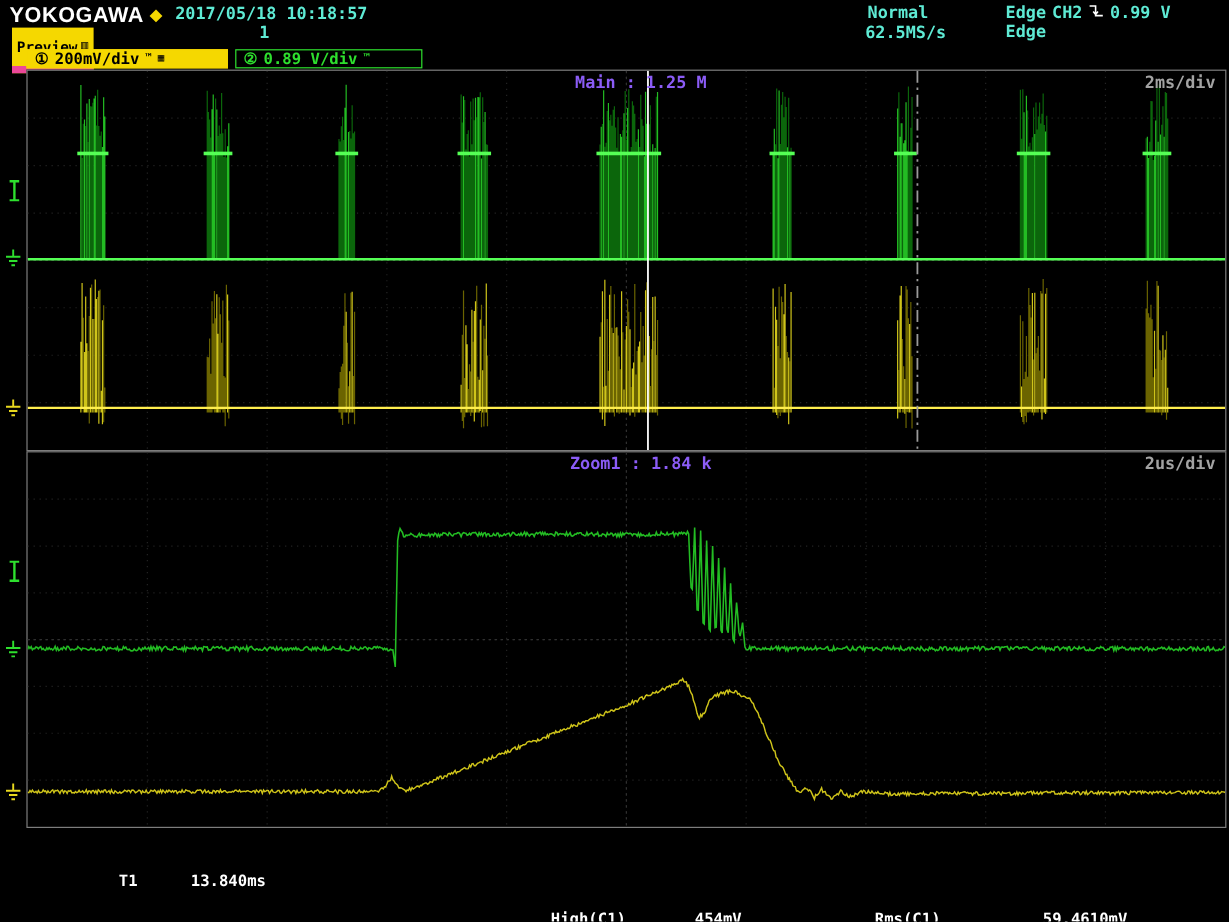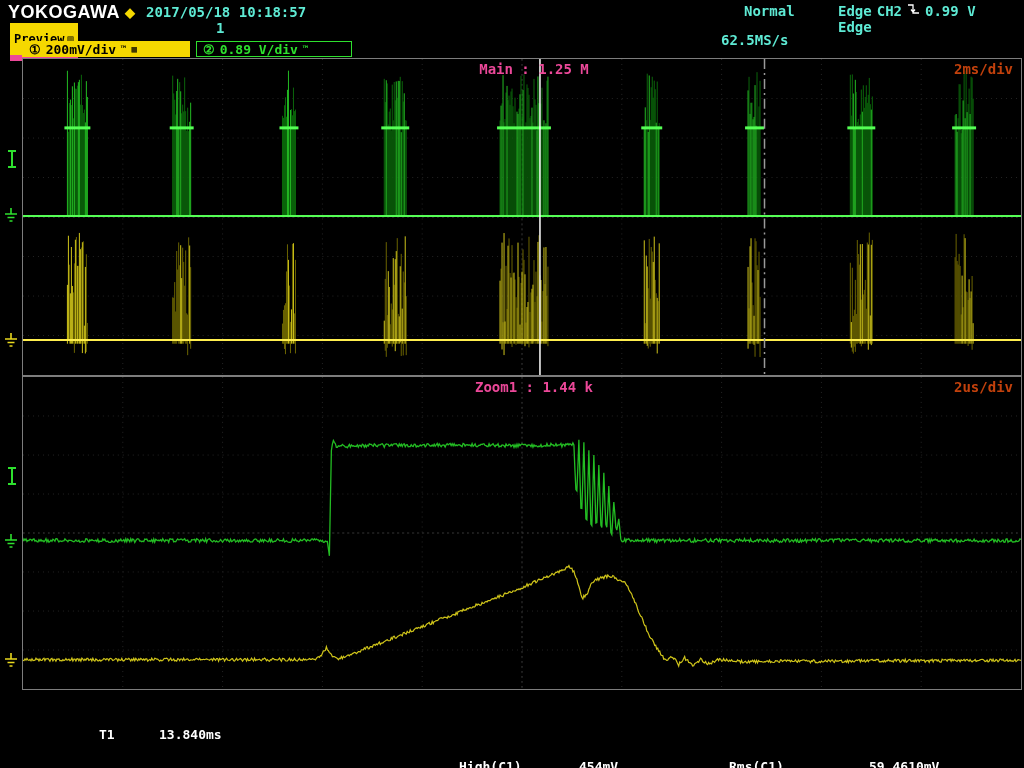--- a/index.html
+++ b/index.html
@@ -17,45 +17,45 @@
   .trig{display:flex;align-items:flex-start;gap:5px;}
   .chbox{position:absolute;top:41px;height:16px;display:flex;align-items:center;gap:5px;
     font-size:13px;font-weight:bold;padding:0 6px;cursor:pointer;}
   #ch1box{left:22px;min-width:168px;background:#f5d800;color:#000;border:1px solid #f5d800;}
   #ch2box{left:196px;min-width:156px;background:#000;color:#2ee02e;border:1px solid #2ee02e;}
   .cicon{font-size:9px;line-height:1;}
   .panel{position:absolute;left:22px;width:1000px;background:#000;border:1px solid #7d7d7d;}
   #main-panel{top:58px;height:318px;}
   #zoom-panel{top:376px;height:314px;}
   svg.wave{position:absolute;left:0;top:0;width:100%;height:100%;}
-  .panel-label{position:absolute;left:50%;top:2px;transform:translateX(-50%);color:#ec4899;
+  .panel-label{position:absolute;left:50%;top:2px;transform:translateX(-50%);color:#8b5cf6;
     font-size:14px;font-weight:bold;white-space:pre;padding-left:24px;}
-  .timebase{position:absolute;right:8px;top:2px;color:#c2410c;font-size:14px;font-weight:bold;}
+  .timebase{position:absolute;right:8px;top:2px;color:#a3a3a3;font-size:14px;font-weight:bold;}
   .marker{position:absolute;}
   .meas{position:absolute;color:#fff;font-size:13px;font-weight:bold;white-space:pre;}
   .mrow{height:16px;margin-left:24px;}
   .mlabel{display:inline-block;}
   .w60{width:60px}.w120{width:120px}.w140{width:140px}
 </style>
 </head>
 <body>
 
 <div id="header">
   <div class="brand">
     <span>YOKOGAWA</span>
     <span class="diamond">◆</span>
   </div>
   <div class="preview">
     <span>Preview</span>
     <span class="picon">▥</span>
   </div>
   <div class="txt" style="left:146px;top:4px">2017/05/18 10:18:57</div>
   <div class="txt" style="left:216px;top:20px">1</div>
-  <div class="txt" style="left:744px;top:3px">Normal</div>
-  <div class="txt" style="left:721px;top:32px">62.5MS/s</div>
+  <div class="txt" style="left:723px;top:3px">Normal</div>
+  <div class="txt" style="left:721px;top:20px">62.5MS/s</div>
   <div class="txt trig" style="left:838px;top:3px">
     <span>Edge</span>
     <span>CH2</span>
     <svg width="13" height="13" viewBox="0 0 13 13">
       <path d="M1 2 H6 V10 H12 M4 6.5 L6 9 L8 6.5" stroke="#fff" stroke-width="1.3" fill="none"></path>
     </svg>
     <span>0.99 V</span>
   </div>
   <div class="txt" style="left:838px;top:19px">Edge</div>
 </div>
@@ -130,21 +130,21 @@
       <line x1="0" y1="117.4" x2="1000" y2="117.4" stroke="#242424" stroke-dasharray="1 4"></line>
       <line x1="0" y1="156.5" x2="1000" y2="156.5" stroke="#242424" stroke-dasharray="1 4"></line>
       <line x1="0" y1="195.6" x2="1000" y2="195.6" stroke="#242424" stroke-dasharray="1 4"></line>
       <line x1="0" y1="234.8" x2="1000" y2="234.8" stroke="#242424" stroke-dasharray="1 4"></line>
       <line x1="0" y1="273.9" x2="1000" y2="273.9" stroke="#242424" stroke-dasharray="1 4"></line>
       <line x1="500" y1="0" x2="500" y2="313" stroke="#303030" stroke-dasharray="2 3"></line>
       <line x1="0" y1="156.5" x2="1000" y2="156.5" stroke="#303030" stroke-dasharray="2 3"></line>
       <path d="M0 164.8L1 162.3L2 163.8L3 162.4L4 165.0L5 163.9L6 164.0L7 162.7L8 163.1L9 164.2L10 162.9L11 162.4L12 164.8L13 163.9L14 165.1L15 165.4L16 163.3L17 164.7L18 163.2L19 164.7L20 164.1L21 165.3L22 164.2L23 162.2L24 165.4L25 163.3L26 165.7L27 165.0L28 163.7L29 164.8L30 162.7L31 163.5L32 164.8L33 162.1L34 162.2L35 163.9L36 165.4L37 164.4L38 164.7L39 165.1L40 164.3L41 164.3L42 162.4L43 163.5L44 164.1L45 165.3L46 163.7L47 163.9L48 164.0L49 164.3L50 165.0L51 165.3L52 164.6L53 163.5L54 164.7L55 164.8L56 163.9L57 165.8L58 165.4L59 164.8L60 164.7L61 165.7L62 165.0L63 162.3L64 162.4L65 164.2L66 165.4L67 163.4L68 164.2L69 163.2L70 163.9L71 164.2L72 164.3L73 163.6L74 165.0L75 162.8L76 165.7L77 164.5L78 165.0L79 165.0L80 162.4L81 163.7L82 162.7L83 164.7L84 165.0L85 164.5L86 165.8L87 165.9L88 165.8L89 164.3L90 165.5L91 165.7L92 165.2L93 163.3L94 164.5L95 165.7L96 163.6L97 164.4L98 162.7L99 164.5L100 164.2L101 163.1L102 165.4L103 162.3L104 165.3L105 162.5L106 163.7L107 165.5L108 162.2L109 164.7L110 162.5L111 163.2L112 165.9L113 164.1L114 162.8L115 162.2L116 162.7L117 164.6L118 164.5L119 165.2L120 164.7L121 165.2L122 162.6L123 162.9L124 162.6L125 164.4L126 164.7L127 164.3L128 164.9L129 163.3L130 165.7L131 162.5L132 165.8L133 162.9L134 163.6L135 164.0L136 163.8L137 164.2L138 163.2L139 164.7L140 162.2L141 163.9L142 165.1L143 163.4L144 163.8L145 163.5L146 165.9L147 162.4L148 162.5L149 162.8L150 162.6L151 165.4L152 165.0L153 165.3L154 163.6L155 162.4L156 163.4L157 163.1L158 162.6L159 162.6L160 163.7L161 163.0L162 162.2L163 164.2L164 163.9L165 163.6L166 165.7L167 165.5L168 165.5L169 163.2L170 163.3L171 163.2L172 162.9L173 165.0L174 162.2L175 162.9L176 163.6L177 165.8L178 163.3L179 164.3L180 162.8L181 164.4L182 165.2L183 162.2L184 165.8L185 163.3L186 162.5L187 162.2L188 163.9L189 164.7L190 165.4L191 164.2L192 164.3L193 165.4L194 164.5L195 165.4L196 165.4L197 164.4L198 163.1L199 164.3L200 165.7L201 164.1L202 162.9L203 162.8L204 164.2L205 162.9L206 164.5L207 165.4L208 162.8L209 165.2L210 164.6L211 163.3L212 163.0L213 165.6L214 164.9L215 163.8L216 165.5L217 163.7L218 165.2L219 163.8L220 163.4L221 165.0L222 163.6L223 164.7L224 163.0L225 165.0L226 163.8L227 164.7L228 165.6L229 165.4L230 165.3L231 163.6L232 162.9L233 162.4L234 162.9L235 164.7L236 164.5L237 165.7L238 163.1L239 164.8L240 163.1L241 165.4L242 163.0L243 163.9L244 164.5L245 165.3L246 165.1L247 162.4L248 165.3L249 163.0L250 165.5L251 165.3L252 164.8L253 164.9L254 163.7L255 162.4L256 163.0L257 164.3L258 164.2L259 164.1L260 164.5L261 162.4L262 165.5L263 164.8L264 164.4L265 165.3L266 165.6L267 165.8L268 165.8L269 165.3L270 162.3L271 163.8L272 164.2L273 162.5L274 164.3L275 164.3L276 165.3L277 164.9L278 163.1L279 164.2L280 164.1L281 162.8L282 162.5L283 163.5L284 164.9L285 163.3L286 163.6L287 164.3L288 164.1L289 162.7L290 162.4L291 163.6L292 162.3L293 163.4L294 162.6L295 163.4L296 163.5L297 165.0L298 163.7L299 164.9L300 163.9L301 165.9L302 165.7L303 164.6L304 165.2L305 165.1L306 172.3L307 179.4L308 125.0L309 73.7L310 67.3L311 63.7L312 65.5L313 66.9L314 70.5L315 70.6L316 69.1L317 69.6L318 69.0L319 69.1L320 67.7L321 68.5L322 69.1L323 70.3L324 70.1L325 70.9L326 69.3L327 67.7L328 70.3L329 68.1L330 69.2L331 69.0L332 69.6L333 69.3L334 69.6L335 68.0L336 70.4L337 68.4L338 68.5L339 69.9L340 67.5L341 68.2L342 70.4L343 68.2L344 70.3L345 68.5L346 69.2L347 67.1L348 67.5L349 67.6L350 68.7L351 69.5L352 67.1L353 68.0L354 69.4L355 69.9L356 68.3L357 68.0L358 68.0L359 67.2L360 67.0L361 68.2L362 70.5L363 68.0L364 67.1L365 67.4L366 67.6L367 69.3L368 68.9L369 67.6L370 68.9L371 67.4L372 67.0L373 67.1L374 66.9L375 68.4L376 69.9L377 67.1L378 69.1L379 67.4L380 69.7L381 67.4L382 67.1L383 69.9L384 68.1L385 68.0L386 70.0L387 69.9L388 69.8L389 67.9L390 69.3L391 69.6L392 67.4L393 67.6L394 70.3L395 69.1L396 69.9L397 69.3L398 68.2L399 69.2L400 68.3L401 67.8L402 67.6L403 70.0L404 68.8L405 66.9L406 67.1L407 68.3L408 69.2L409 69.2L410 68.2L411 69.4L412 67.4L413 69.5L414 68.2L415 66.6L416 69.5L417 67.1L418 68.6L419 69.9L420 68.6L421 68.2L422 68.4L423 70.3L424 68.0L425 67.0L426 68.1L427 67.2L428 66.6L429 68.7L430 66.8L431 68.9L432 66.9L433 68.9L434 68.1L435 68.9L436 68.2L437 68.0L438 68.4L439 69.1L440 69.9L441 66.6L442 67.1L443 69.2L444 68.1L445 67.9L446 68.4L447 68.1L448 68.4L449 69.5L450 66.8L451 69.6L452 68.5L453 67.1L454 69.7L455 70.0L456 69.3L457 68.3L458 68.5L459 67.4L460 67.8L461 67.1L462 67.1L463 68.7L464 68.9L465 69.7L466 69.7L467 66.9L468 69.3L469 68.3L470 67.8L471 67.0L472 68.7L473 69.9L474 68.3L475 68.5L476 66.9L477 70.1L478 69.4L479 69.9L480 68.2L481 68.4L482 69.0L483 70.3L484 67.3L485 68.9L486 68.9L487 67.5L488 67.8L489 69.8L490 68.8L491 68.0L492 70.6L493 68.0L494 70.4L495 67.4L496 70.1L497 67.3L498 68.9L499 67.7L500 67.2L501 67.6L502 68.1L503 67.5L504 68.1L505 69.6L506 68.1L507 68.2L508 68.4L509 69.9L510 67.5L511 70.4L512 68.0L513 69.6L514 68.8L515 69.5L516 70.2L517 69.3L518 69.8L519 67.8L520 70.2L521 69.5L522 69.1L523 69.0L524 69.6L525 66.8L526 69.3L527 68.9L528 69.3L529 66.6L530 68.1L531 68.0L532 69.2L533 69.0L534 67.0L535 69.1L536 68.3L537 68.0L538 68.0L539 66.6L540 70.1L541 67.5L542 67.7L543 69.3L544 67.0L545 67.9L546 66.8L547 68.2L548 67.0L549 67.5L550 68.6L551 66.1L552 68.1L553 92.3L554 112.9L555 114.3L556 90.3L557 62.9L558 97.0L559 131.6L560 131.9L561 99.9L562 65.4L563 106.3L564 142.5L565 143.4L566 108.5L567 73.6L568 110.4L569 147.6L570 149.1L571 112.7L572 78.3L573 112.8L574 146.5L575 146.1L576 118.0L577 88.3L578 118.6L579 148.7L580 151.0L581 124.3L582 96.2L583 124.7L584 147.8L585 150.7L586 132.6L587 109.4L588 133.3L589 156.1L590 158.1L591 140.3L592 125.5L593 136.8L594 150.5L595 153.6L596 148.2L597 142.3L598 152.6L599 162.7L600 164.7L601 165.2L602 164.8L603 162.2L604 165.3L605 162.6L606 163.1L607 162.3L608 163.6L609 165.0L610 163.8L611 164.0L612 165.1L613 164.9L614 163.4L615 164.7L616 163.2L617 164.6L618 164.1L619 164.2L620 165.1L621 162.7L622 164.8L623 163.8L624 163.4L625 162.1L626 164.9L627 162.4L628 165.3L629 163.5L630 162.7L631 163.8L632 162.4L633 165.5L634 163.2L635 165.9L636 163.5L637 162.9L638 164.6L639 163.2L640 164.0L641 162.7L642 162.7L643 165.6L644 163.6L645 163.3L646 162.9L647 164.1L648 162.8L649 165.5L650 164.9L651 163.1L652 164.9L653 164.4L654 163.3L655 165.2L656 164.6L657 164.2L658 162.2L659 165.1L660 163.9L661 163.8L662 163.3L663 164.3L664 164.4L665 164.5L666 163.9L667 162.9L668 162.4L669 165.4L670 165.8L671 165.0L672 165.9L673 162.4L674 165.3L675 164.9L676 163.5L677 164.1L678 164.1L679 164.4L680 164.5L681 163.6L682 163.7L683 163.0L684 162.2L685 163.9L686 165.2L687 165.8L688 164.6L689 162.5L690 164.9L691 164.9L692 165.5L693 163.2L694 163.0L695 162.2L696 163.6L697 165.0L698 162.7L699 165.8L700 163.0L701 162.9L702 163.8L703 163.3L704 163.6L705 163.0L706 165.5L707 165.0L708 163.6L709 163.3L710 164.4L711 164.6L712 165.3L713 165.8L714 163.5L715 162.9L716 162.9L717 164.3L718 162.5L719 164.1L720 163.6L721 164.9L722 164.4L723 162.2L724 164.8L725 163.7L726 163.9L727 163.6L728 165.3L729 162.4L730 164.7L731 165.2L732 165.6L733 164.4L734 164.9L735 163.4L736 162.9L737 165.2L738 163.0L739 163.0L740 164.0L741 164.7L742 165.0L743 163.3L744 164.1L745 165.3L746 162.4L747 163.8L748 165.1L749 165.9L750 164.4L751 164.7L752 165.6L753 163.0L754 164.4L755 163.2L756 164.6L757 164.4L758 165.9L759 164.8L760 165.7L761 165.0L762 162.6L763 163.2L764 165.1L765 162.9L766 162.3L767 162.8L768 165.4L769 165.1L770 163.5L771 163.9L772 165.3L773 163.7L774 162.9L775 165.3L776 163.2L777 165.8L778 165.8L779 163.1L780 165.6L781 163.7L782 164.7L783 164.0L784 162.7L785 165.7L786 163.5L787 163.6L788 163.7L789 163.4L790 164.5L791 162.3L792 163.4L793 163.9L794 162.3L795 165.4L796 164.1L797 162.4L798 162.3L799 162.9L800 165.1L801 164.0L802 165.0L803 164.4L804 164.4L805 163.2L806 164.6L807 164.6L808 162.9L809 162.6L810 162.7L811 162.6L812 165.3L813 162.9L814 162.7L815 163.1L816 162.5L817 162.4L818 162.2L819 164.4L820 165.3L821 162.8L822 164.0L823 164.5L824 163.3L825 162.6L826 162.4L827 162.7L828 164.2L829 163.3L830 163.8L831 162.8L832 162.8L833 163.3L834 162.6L835 163.2L836 164.5L837 165.0L838 165.2L839 165.3L840 163.8L841 163.5L842 162.6L843 163.0L844 164.3L845 163.8L846 164.1L847 162.4L848 164.5L849 162.8L850 165.8L851 163.5L852 164.2L853 163.4L854 165.0L855 163.7L856 165.1L857 165.6L858 162.8L859 162.8L860 162.3L861 163.3L862 165.3L863 164.3L864 163.4L865 162.7L866 164.0L867 163.3L868 165.2L869 162.6L870 162.4L871 165.5L872 165.2L873 163.9L874 162.6L875 163.7L876 163.9L877 164.7L878 162.4L879 164.1L880 163.7L881 163.0L882 162.6L883 164.9L884 165.7L885 165.1L886 165.7L887 164.0L888 165.5L889 165.2L890 165.7L891 165.3L892 164.2L893 163.2L894 163.6L895 164.0L896 162.3L897 163.3L898 163.0L899 164.5L900 165.4L901 165.4L902 164.3L903 164.8L904 162.7L905 162.9L906 162.4L907 165.7L908 162.7L909 165.7L910 162.6L911 164.6L912 163.3L913 163.6L914 162.5L915 163.6L916 163.1L917 165.0L918 164.6L919 165.2L920 163.9L921 163.1L922 165.0L923 163.7L924 165.6L925 163.5L926 164.1L927 163.9L928 164.9L929 162.9L930 162.7L931 164.2L932 165.5L933 164.6L934 163.1L935 162.7L936 165.8L937 164.1L938 164.5L939 165.7L940 163.6L941 164.8L942 165.2L943 164.8L944 163.6L945 163.9L946 163.6L947 162.8L948 164.2L949 163.2L950 164.2L951 165.0L952 164.3L953 162.6L954 164.9L955 163.8L956 164.6L957 165.6L958 164.8L959 164.5L960 164.8L961 165.6L962 163.3L963 165.6L964 164.2L965 163.3L966 164.2L967 165.3L968 165.4L969 163.9L970 163.8L971 162.6L972 162.8L973 165.6L974 163.3L975 164.5L976 165.6L977 162.7L978 163.9L979 165.4L980 165.2L981 164.1L982 163.6L983 165.8L984 165.6L985 162.6L986 162.3L987 165.7L988 164.6L989 164.8L990 163.1L991 165.0L992 165.8L993 165.2L994 165.6L995 164.2L996 165.1L997 164.9L998 164.3L999 162.4L1000 163.0" stroke="#23bc23" stroke-width="1.3" fill="none"></path>
       <path d="M0 284.2L1 284.4L2 282.7L3 284.0L4 282.3L5 283.9L6 284.3L7 283.4L8 284.8L9 282.7L10 284.5L11 284.3L12 284.1L13 282.1L14 283.5L15 283.0L16 284.8L17 282.9L18 284.4L19 284.3L20 282.8L21 282.1L22 284.5L23 282.7L24 282.9L25 282.4L26 283.5L27 285.1L28 282.8L29 282.3L30 284.7L31 283.0L32 283.3L33 285.1L34 282.9L35 283.2L36 282.7L37 284.7L38 284.3L39 284.8L40 283.6L41 284.5L42 284.0L43 282.5L44 284.0L45 283.8L46 283.0L47 284.5L48 283.9L49 282.0L50 284.9L51 283.1L52 283.1L53 284.8L54 282.8L55 282.6L56 284.6L57 282.9L58 285.1L59 282.1L60 283.1L61 284.4L62 283.0L63 284.1L64 282.3L65 282.3L66 284.3L67 283.7L68 282.8L69 284.9L70 282.2L71 284.3L72 285.0L73 282.9L74 283.7L75 284.7L76 284.7L77 283.8L78 285.0L79 284.2L80 283.7L81 282.4L82 282.9L83 283.7L84 282.5L85 282.8L86 284.4L87 282.4L88 282.3L89 283.0L90 284.5L91 284.0L92 283.3L93 282.3L94 282.9L95 285.0L96 283.0L97 284.2L98 284.3L99 282.3L100 284.5L101 284.9L102 283.9L103 282.4L104 283.1L105 283.3L106 282.2L107 283.3L108 284.9L109 283.0L110 284.4L111 282.2L112 284.6L113 282.3L114 283.6L115 284.6L116 282.7L117 283.9L118 282.3L119 283.2L120 284.1L121 282.8L122 284.1L123 282.8L124 282.8L125 285.1L126 284.0L127 283.4L128 284.3L129 282.1L130 283.9L131 284.1L132 282.1L133 282.5L134 283.1L135 283.1L136 284.0L137 285.0L138 283.9L139 284.7L140 284.4L141 282.9L142 282.2L143 282.5L144 282.1L145 282.7L146 284.8L147 283.4L148 282.1L149 284.4L150 283.8L151 282.9L152 284.8L153 284.4L154 285.1L155 282.6L156 282.9L157 284.5L158 282.9L159 282.9L160 284.4L161 282.0L162 284.1L163 283.7L164 282.9L165 282.8L166 284.1L167 284.5L168 283.8L169 283.9L170 284.1L171 283.3L172 283.8L173 282.6L174 282.3L175 283.2L176 283.6L177 282.2L178 283.9L179 283.4L180 283.5L181 283.2L182 283.6L183 283.1L184 282.8L185 283.4L186 283.7L187 284.1L188 283.1L189 282.8L190 284.5L191 282.2L192 283.2L193 284.2L194 282.4L195 282.4L196 285.1L197 282.3L198 283.6L199 283.2L200 282.4L201 282.7L202 285.1L203 283.2L204 282.1L205 283.9L206 284.2L207 284.4L208 283.6L209 282.7L210 282.6L211 284.7L212 285.0L213 283.6L214 282.3L215 284.1L216 283.6L217 283.0L218 282.4L219 283.5L220 285.1L221 283.6L222 282.6L223 282.7L224 285.0L225 282.6L226 284.5L227 284.3L228 283.9L229 282.0L230 283.4L231 284.9L232 282.0L233 284.4L234 283.6L235 283.8L236 283.4L237 283.0L238 284.1L239 284.7L240 282.9L241 283.1L242 282.0L243 282.9L244 284.6L245 283.6L246 284.7L247 285.1L248 283.6L249 284.0L250 282.3L251 282.4L252 283.6L253 283.6L254 283.7L255 284.0L256 283.3L257 282.0L258 283.8L259 285.1L260 282.3L261 282.5L262 283.1L263 284.7L264 284.9L265 284.8L266 283.5L267 282.1L268 284.4L269 283.1L270 284.7L271 284.2L272 282.2L273 283.9L274 284.7L275 285.0L276 283.4L277 282.2L278 284.2L279 283.8L280 284.5L281 282.7L282 283.9L283 283.2L284 283.9L285 283.7L286 283.2L287 282.5L288 283.2L289 283.2L290 282.6L291 283.0L292 283.2L293 283.9L294 282.3L295 281.0L296 280.5L297 281.3L298 279.5L299 279.7L300 277.2L301 274.7L302 274.8L303 274.3L304 270.6L305 273.8L306 274.6L307 276.5L308 277.2L309 278.2L310 280.6L311 280.4L312 280.5L313 281.1L314 281.7L315 282.3L316 283.7L317 282.2L318 282.7L319 280.4L320 282.6L321 280.2L322 281.4L323 280.8L324 280.0L325 279.1L326 278.9L327 279.8L328 278.3L329 278.7L330 277.4L331 277.0L332 276.3L333 276.4L334 277.5L335 276.7L336 275.4L337 275.5L338 275.9L339 273.6L340 273.6L341 273.8L342 271.7L343 273.0L344 270.8L345 270.6L346 272.7L347 272.5L348 270.4L349 270.4L350 271.2L351 268.8L352 268.3L353 269.2L354 267.7L355 268.7L356 267.2L357 265.9L358 268.3L359 266.9L360 267.0L361 266.5L362 265.3L363 264.9L364 264.1L365 263.6L366 264.6L367 264.6L368 264.4L369 261.5L370 263.0L371 260.4L372 260.1L373 262.0L374 262.0L375 260.7L376 259.8L377 259.3L378 258.7L379 258.7L380 259.7L381 256.5L382 256.3L383 257.4L384 257.9L385 255.3L386 256.4L387 256.7L388 253.7L389 255.6L390 255.2L391 255.0L392 253.3L393 252.4L394 251.6L395 252.3L396 251.3L397 251.6L398 252.0L399 249.9L400 251.4L401 249.0L402 250.7L403 250.3L404 248.6L405 247.6L406 247.1L407 246.2L408 248.3L409 248.2L410 245.1L411 247.5L412 245.2L413 245.0L414 244.4L415 244.4L416 243.9L417 242.3L418 241.8L419 241.5L420 241.9L421 241.9L422 240.9L423 241.1L424 241.1L425 242.0L426 239.8L427 241.1L428 240.5L429 240.2L430 238.7L431 238.4L432 238.2L433 239.0L434 236.2L435 238.2L436 235.3L437 235.2L438 234.6L439 234.2L440 235.1L441 232.9L442 234.2L443 233.6L444 233.9L445 232.0L446 232.7L447 231.8L448 231.2L449 231.9L450 231.5L451 230.5L452 230.9L453 230.3L454 227.7L455 229.1L456 227.8L457 228.2L458 229.0L459 228.8L460 226.1L461 227.1L462 227.0L463 225.6L464 225.1L465 225.6L466 224.3L467 224.3L468 224.3L469 223.3L470 222.6L471 222.3L472 222.5L473 221.4L474 222.3L475 221.3L476 219.3L477 221.4L478 218.8L479 219.7L480 220.0L481 220.2L482 217.7L483 216.5L484 217.5L485 217.0L486 216.9L487 215.5L488 215.3L489 216.3L490 216.0L491 214.5L492 214.7L493 214.8L494 214.2L495 212.9L496 213.4L497 212.5L498 213.3L499 212.0L500 212.3L501 212.0L502 209.9L503 211.0L504 209.8L505 207.5L506 210.0L507 207.8L508 207.5L509 208.7L510 207.1L511 205.3L512 204.8L513 204.3L514 206.5L515 205.6L516 203.5L517 202.7L518 203.4L519 203.2L520 203.2L521 202.5L522 200.6L523 201.1L524 201.1L525 199.7L526 201.0L527 200.4L528 199.3L529 198.8L530 197.1L531 197.7L532 198.7L533 196.9L534 195.7L535 196.0L536 194.9L537 196.3L538 193.9L539 194.5L540 193.4L541 193.9L542 193.4L543 193.5L544 191.3L545 190.4L546 190.8L547 189.1L548 191.6L549 191.9L550 191.8L551 195.5L552 194.5L553 198.6L554 201.1L555 202.7L556 207.5L557 209.9L558 213.5L559 218.1L560 220.9L561 222.6L562 219.0L563 220.8L564 218.1L565 218.3L566 216.7L567 213.0L568 210.9L569 207.6L570 206.4L571 206.3L572 205.4L573 203.7L574 202.6L575 204.0L576 201.7L577 204.0L578 201.7L579 200.3L580 201.7L581 200.5L582 202.2L583 199.6L584 198.8L585 201.4L586 198.6L587 200.0L588 200.5L589 201.0L590 200.9L591 199.2L592 199.7L593 202.1L594 201.5L595 203.0L596 204.3L597 204.0L598 203.7L599 204.2L600 205.1L601 205.6L602 205.3L603 205.5L604 207.6L605 209.2L606 209.9L607 213.2L608 215.0L609 216.4L610 217.9L611 221.5L612 222.5L613 226.2L614 226.7L615 229.5L616 233.3L617 236.2L618 238.2L619 240.1L620 240.6L621 243.3L622 247.2L623 249.4L624 249.6L625 254.8L626 255.9L627 258.2L628 261.0L629 262.1L630 262.6L631 264.0L632 266.3L633 269.3L634 269.1L635 273.0L636 272.0L637 275.3L638 275.0L639 278.7L640 279.2L641 279.4L642 283.1L643 282.9L644 283.5L645 284.3L646 284.1L647 282.4L648 281.7L649 280.5L650 281.3L651 281.5L652 283.0L653 282.2L654 283.2L655 285.5L656 287.8L657 290.0L658 286.0L659 286.7L660 285.9L661 284.7L662 282.5L663 280.4L664 284.3L665 283.7L666 283.5L667 286.4L668 286.6L669 287.0L670 287.8L671 289.9L672 289.7L673 287.6L674 286.9L675 286.5L676 285.4L677 286.2L678 284.0L679 282.1L680 283.0L681 285.5L682 286.3L683 286.8L684 285.4L685 287.8L686 288.5L687 286.4L688 287.8L689 287.1L690 287.8L691 285.0L692 285.4L693 286.3L694 284.7L695 283.7L696 282.7L697 284.5L698 282.4L699 283.0L700 285.0L701 284.9L702 282.6L703 284.4L704 284.8L705 283.1L706 284.5L707 285.4L708 284.1L709 285.0L710 283.6L711 285.1L712 285.3L713 285.3L714 285.6L715 285.6L716 283.9L717 284.7L718 284.5L719 286.9L720 284.1L721 286.8L722 286.7L723 285.6L724 285.1L725 286.7L726 286.7L727 284.8L728 286.7L729 284.9L730 285.4L731 284.2L732 285.8L733 284.3L734 286.8L735 284.3L736 286.8L737 284.5L738 285.4L739 285.5L740 285.4L741 285.9L742 286.1L743 285.5L744 285.7L745 284.9L746 284.8L747 285.9L748 284.0L749 286.4L750 285.7L751 286.2L752 286.4L753 286.2L754 284.5L755 284.8L756 284.7L757 286.0L758 286.3L759 283.7L760 284.0L761 285.3L762 284.6L763 284.1L764 284.0L765 285.2L766 284.0L767 284.5L768 284.2L769 285.6L770 284.3L771 285.3L772 285.4L773 285.2L774 283.8L775 285.4L776 286.2L777 283.9L778 285.6L779 284.5L780 284.4L781 284.0L782 283.7L783 283.9L784 284.7L785 284.2L786 285.1L787 284.8L788 284.9L789 286.6L790 284.8L791 285.3L792 283.6L793 284.1L794 286.5L795 286.3L796 286.7L797 286.4L798 285.4L799 286.4L800 284.8L801 285.9L802 285.8L803 285.3L804 284.1L805 285.3L806 285.7L807 283.6L808 284.6L809 285.6L810 284.1L811 283.8L812 285.5L813 286.4L814 283.9L815 285.0L816 284.8L817 285.1L818 284.6L819 284.4L820 284.2L821 286.5L822 286.2L823 285.8L824 284.8L825 286.2L826 283.9L827 286.5L828 284.2L829 284.7L830 286.0L831 284.5L832 285.5L833 285.7L834 284.5L835 283.8L836 284.4L837 283.6L838 283.4L839 285.8L840 283.5L841 285.3L842 285.2L843 284.0L844 285.9L845 285.1L846 283.8L847 285.6L848 284.1L849 283.9L850 283.6L851 283.4L852 284.4L853 284.1L854 284.5L855 283.4L856 283.6L857 283.3L858 285.7L859 285.5L860 285.7L861 284.9L862 285.9L863 284.2L864 285.8L865 284.6L866 284.9L867 283.3L868 284.8L869 284.5L870 285.2L871 284.9L872 285.9L873 283.9L874 283.3L875 285.0L876 283.6L877 283.4L878 284.1L879 286.2L880 285.6L881 283.8L882 283.8L883 285.6L884 283.2L885 286.1L886 285.4L887 284.3L888 283.4L889 283.6L890 285.2L891 285.1L892 284.5L893 285.7L894 283.5L895 285.7L896 283.9L897 283.6L898 285.6L899 283.9L900 283.6L901 284.3L902 284.3L903 283.9L904 286.2L905 284.7L906 284.5L907 284.4L908 286.2L909 283.9L910 284.4L911 283.3L912 285.8L913 283.7L914 283.8L915 283.5L916 285.0L917 283.7L918 285.2L919 286.1L920 286.1L921 283.2L922 283.9L923 283.9L924 283.4L925 283.8L926 285.0L927 283.3L928 283.7L929 283.1L930 285.2L931 283.2L932 284.7L933 283.5L934 284.1L935 284.6L936 285.4L937 283.8L938 284.0L939 285.6L940 283.6L941 284.5L942 284.2L943 283.3L944 284.9L945 283.6L946 283.3L947 284.4L948 285.0L949 283.5L950 284.9L951 285.8L952 284.8L953 284.5L954 283.4L955 285.3L956 284.8L957 284.6L958 284.4L959 283.8L960 283.4L961 283.2L962 283.4L963 284.3L964 285.4L965 285.1L966 284.0L967 285.8L968 285.2L969 283.1L970 283.2L971 285.1L972 283.0L973 285.4L974 284.9L975 283.5L976 284.1L977 285.6L978 284.6L979 282.9L980 283.2L981 284.1L982 283.2L983 284.9L984 285.1L985 284.5L986 283.4L987 285.3L988 284.8L989 283.9L990 285.2L991 284.7L992 285.4L993 284.6L994 283.3L995 285.5L996 284.8L997 283.5L998 283.8L999 283.9L1000 284.5" stroke="#cfc41a" stroke-width="1.2" fill="none"></path>
     </svg>
-  <div class="panel-label">Zoom1 : 1.44 k</div>
+  <div class="panel-label">Zoom1 : 1.84 k</div>
   <div class="timebase">2us/div</div>
 </div>
 
 <svg class="marker" style="left:6px;top:150px" width="12" height="18">
   <path d="M2 1 H10 M6 1 V17 M2 17 H10" stroke="#2ee02e" stroke-width="2" fill="none"></path>
 </svg>
 <svg class="marker" style="left:3px;top:207px" width="16" height="16">
   <path d="M8 1 V7 M2 7 H14 M4.5 10.5 H11.5 M6.5 14 H9.5" stroke="#2ee02e" stroke-width="1.6" fill="none"></path>
 </svg>
 <svg class="marker" style="left:3px;top:332px" width="16" height="16">

